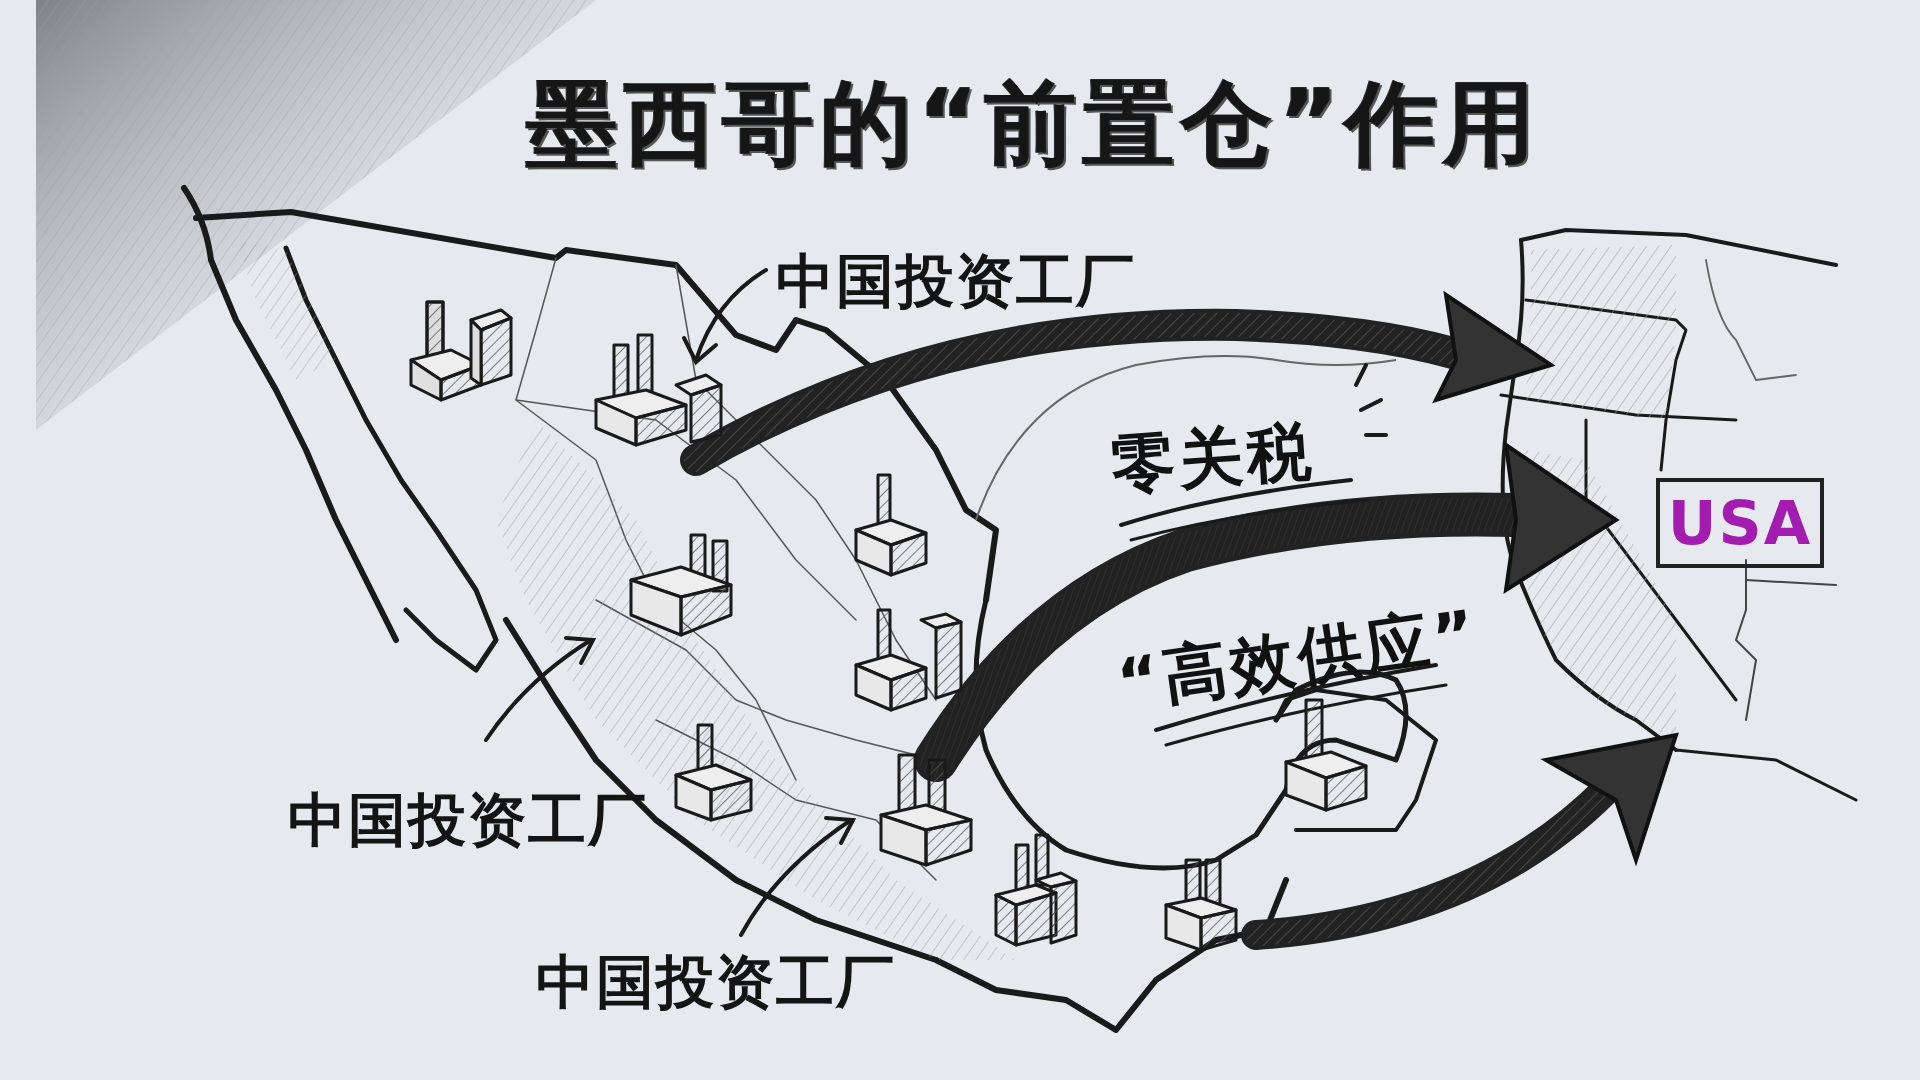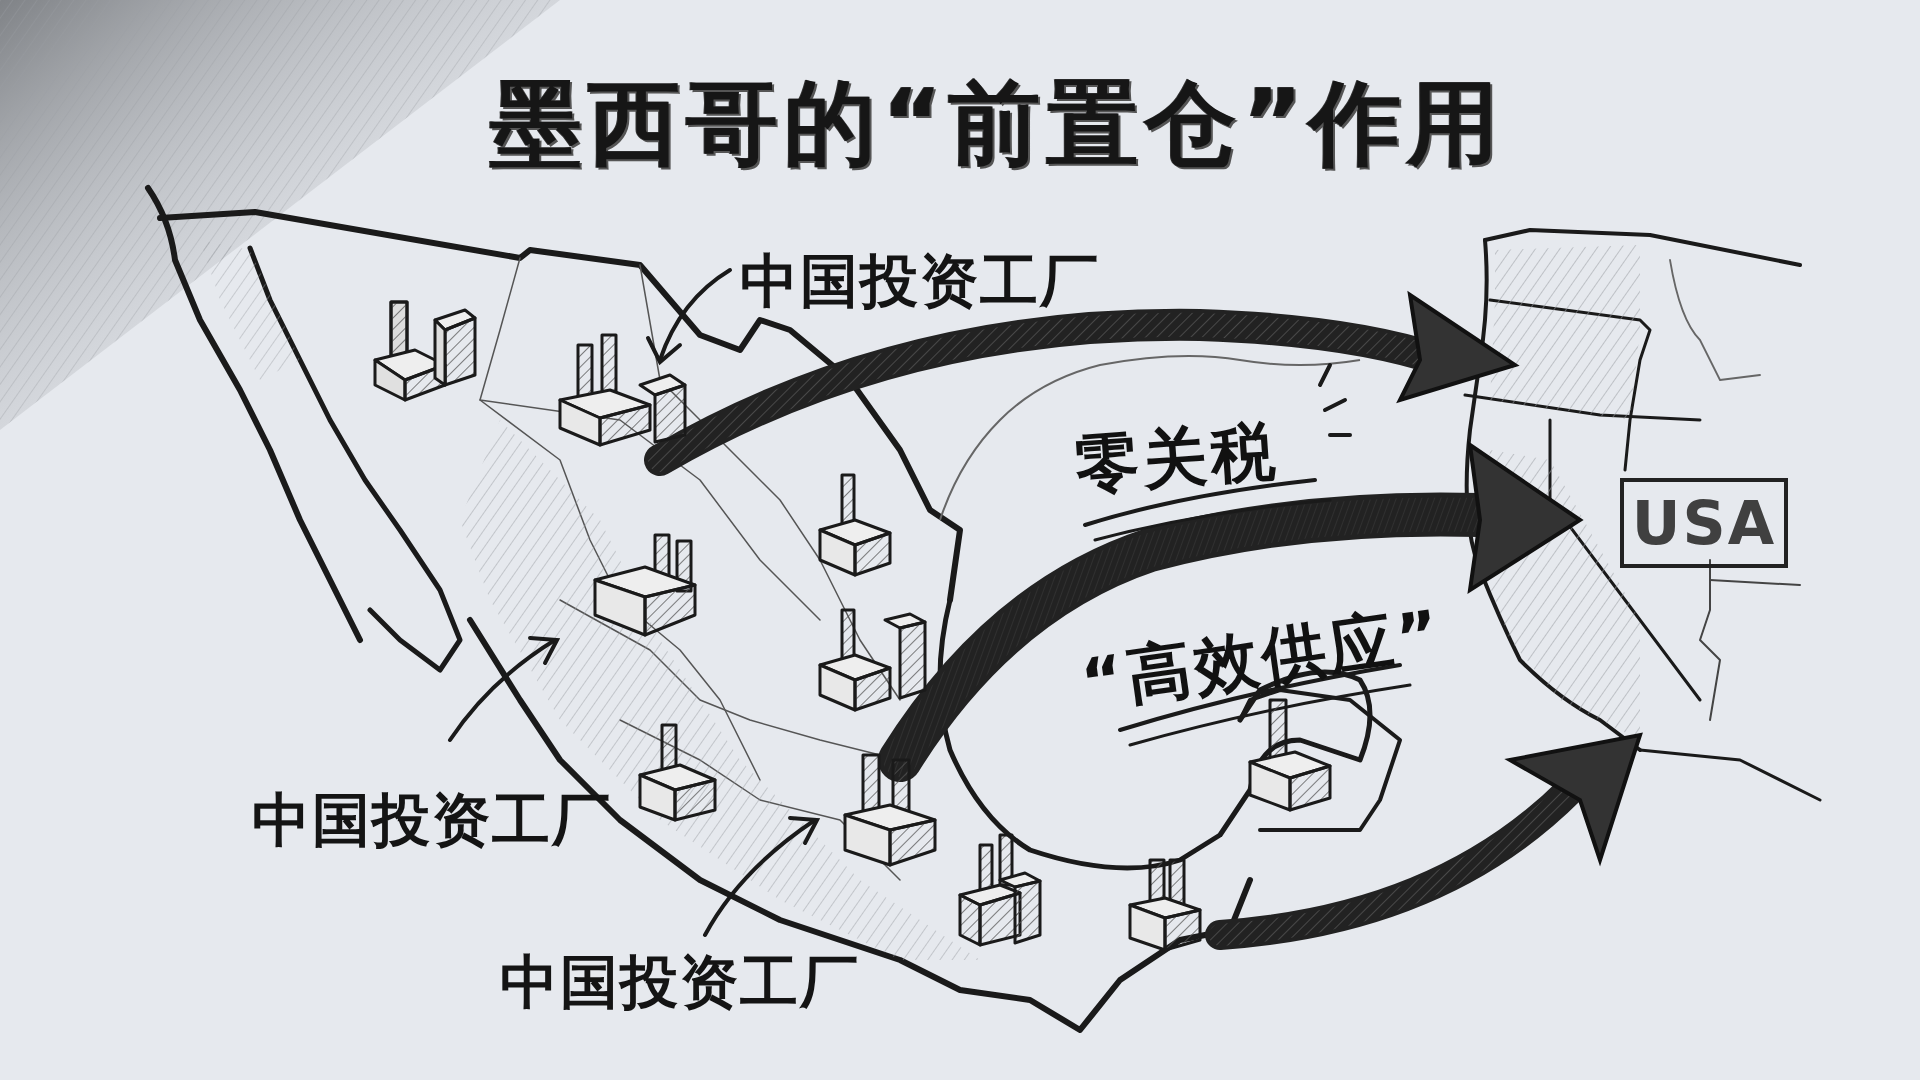--- a/index.html
+++ b/index.html
@@ -3,39 +3,39 @@
 <meta charset="utf-8">
 <style>
   html, body { margin: 0; padding: 0; }
   body {
     width: 1920px; height: 1080px; overflow: hidden;
     background: #e6e9ee;
     font-family: "DejaVu Sans", "Liberation Sans", sans-serif;
     color: #1a1a1a;
     position: relative;
   }
-  .stage { position: absolute; inset: 0; }
+  .stage { position: absolute; inset: 0; margin-left: 36px; }
   svg.map { position: absolute; left: 0; top: 0; width: 1920px; height: 1080px; }
   .title {
     position: absolute; left: 490px; top: 62px;
     font-size: 92px; font-weight: bold; letter-spacing: 6px;
     color: #161616; white-space: nowrap;
     text-shadow: 2px 2px 0 #555, -1px 0 0 #333;
   }
   .label {
     position: absolute; font-size: 58px; font-weight: bold; color: #141414;
     white-space: nowrap; letter-spacing: 2px;
   }
   .callout {
     position: absolute; font-size: 64px; font-weight: bold; color: #111;
     white-space: nowrap; letter-spacing: 4px;
   }
   .usa {
     position: absolute; left: 1620px; top: 478px; width: 160px; height: 82px;
-    font-size: 60px; font-weight: bold; color: #404040;
+    font-size: 60px; font-weight: bold; color: #a21caf;
     display: flex; align-items: center; justify-content: center;
     border: 4px solid #222; letter-spacing: 2px;
   }
 </style>
 </head>
 <body>
 
 <div class="stage">
 
   <svg class="map" viewBox="0 0 1920 1080" xmlns="http://www.w3.org/2000/svg">

